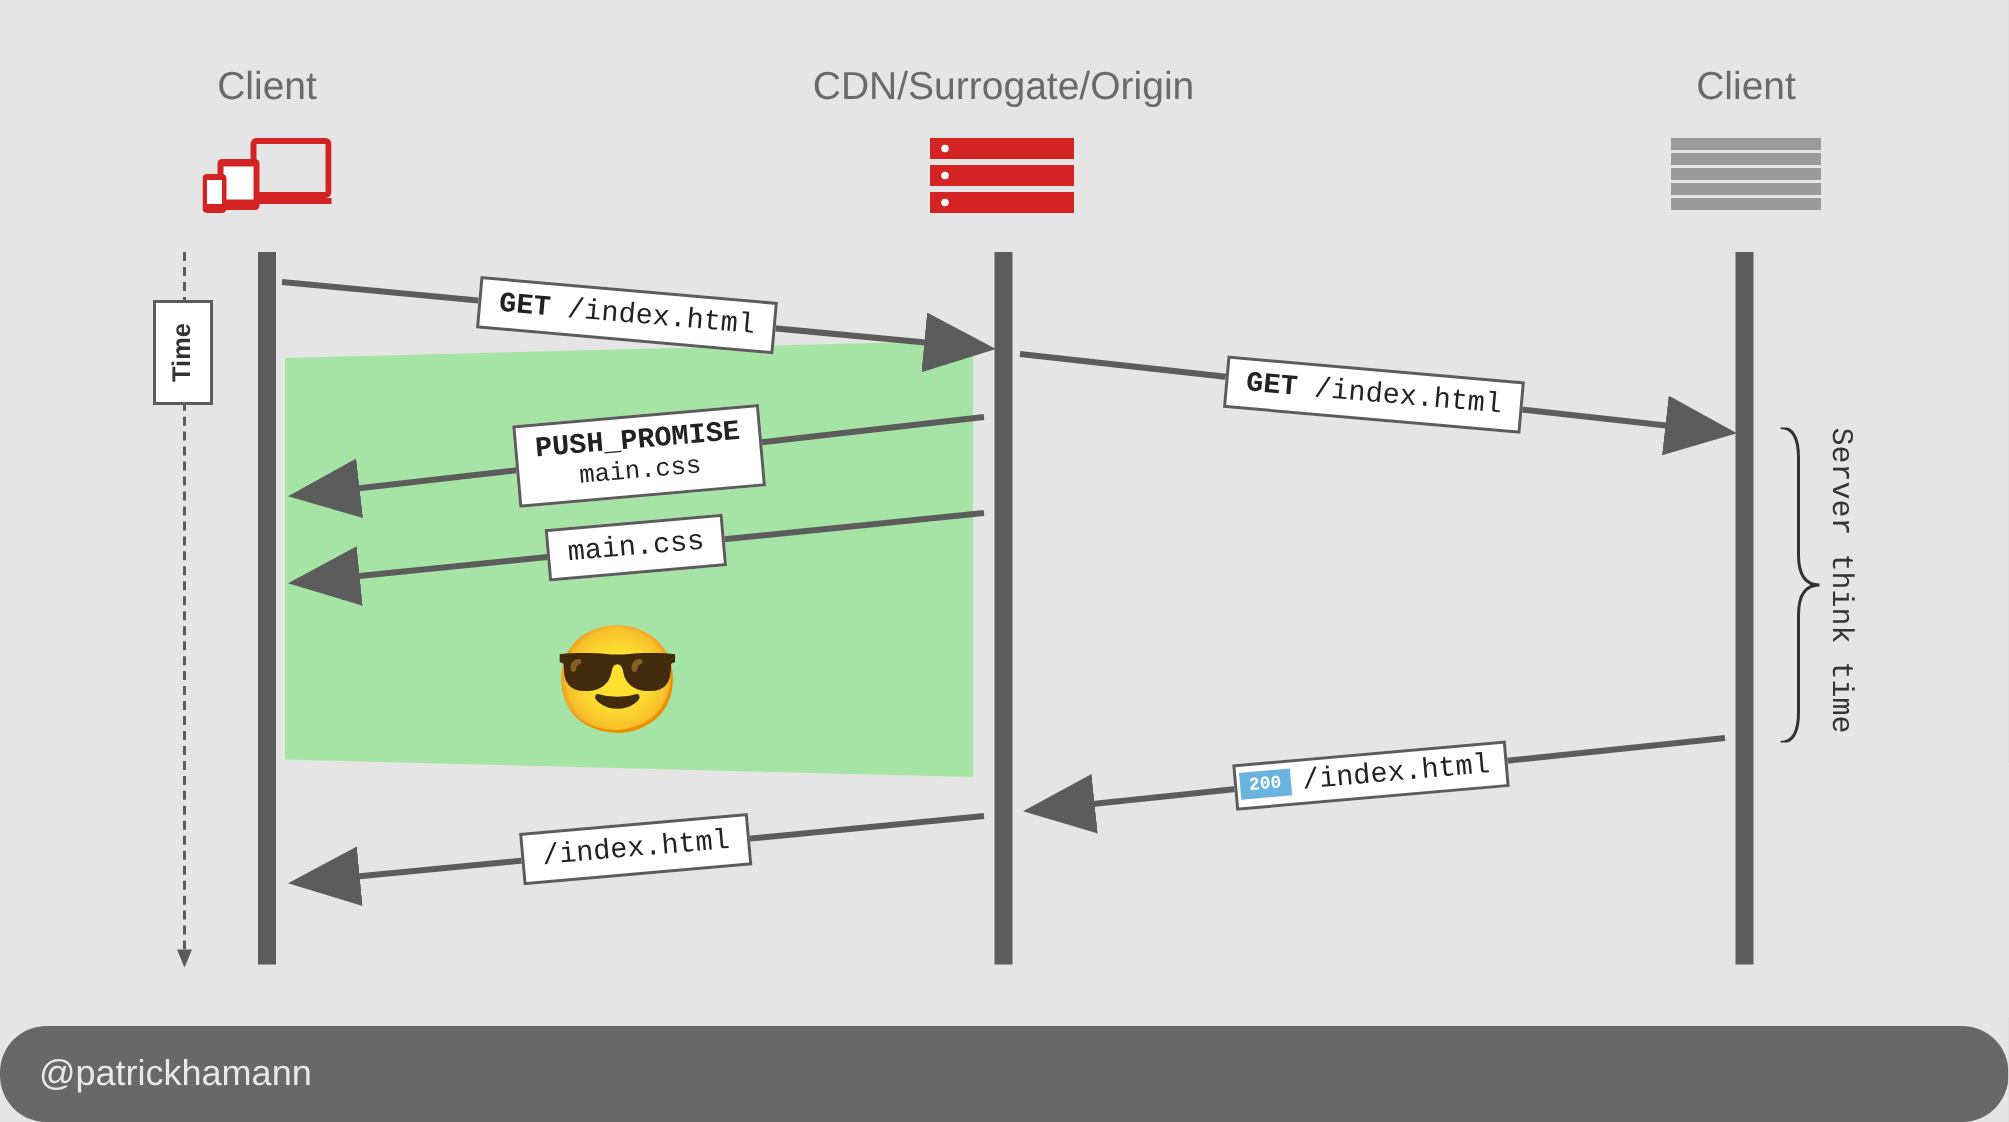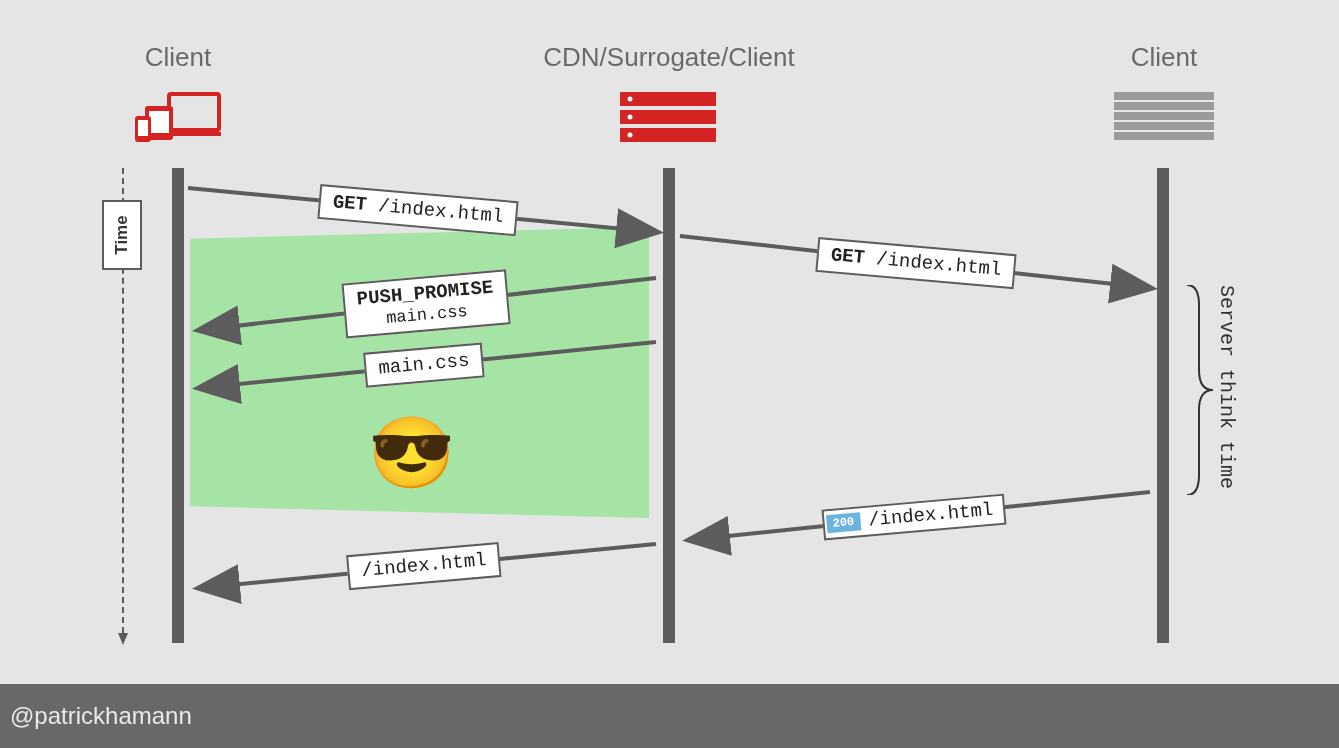--- a/index.html
+++ b/index.html
@@ -158,32 +158,33 @@
   .footer {
     position: absolute;
     left: 0;
     bottom: 0;
     width: 100%;
     height: 64px;
     background: #686868;
     color: #e9e9e9;
     display: flex;
     align-items: center;
-    padding-left: 10px;
+    padding-left: 26px;
     font-size: 24px;
     font-weight: 400;
+    border-radius: 31px;
   }
 </style>
 </head>
 <body>
 
 <div class="stage">
 
   <div class="header-label header-client">Client</div>
-  <div class="header-label header-cdn">CDN/Surrogate/Client</div>
+  <div class="header-label header-cdn">CDN/Surrogate/Origin</div>
   <div class="header-label header-origin">Client</div>
 
   <div class="icon icon-client">
     <svg width="86" height="54" viewBox="0 0 86 54">
       <rect x="34" y="2" width="50" height="36" rx="2" fill="none" stroke="#d42323" stroke-width="4"></rect>
       <rect x="28" y="40" width="60" height="4" fill="#d42323"></rect>
       <rect x="10" y="14" width="28" height="34" rx="3" fill="#d42323"></rect>
       <rect x="14" y="19" width="20" height="22" fill="#fff"></rect>
       <rect x="0" y="24" width="16" height="26" rx="3" fill="#d42323"></rect>
       <rect x="3" y="28" width="10" height="16" fill="#fff"></rect>

